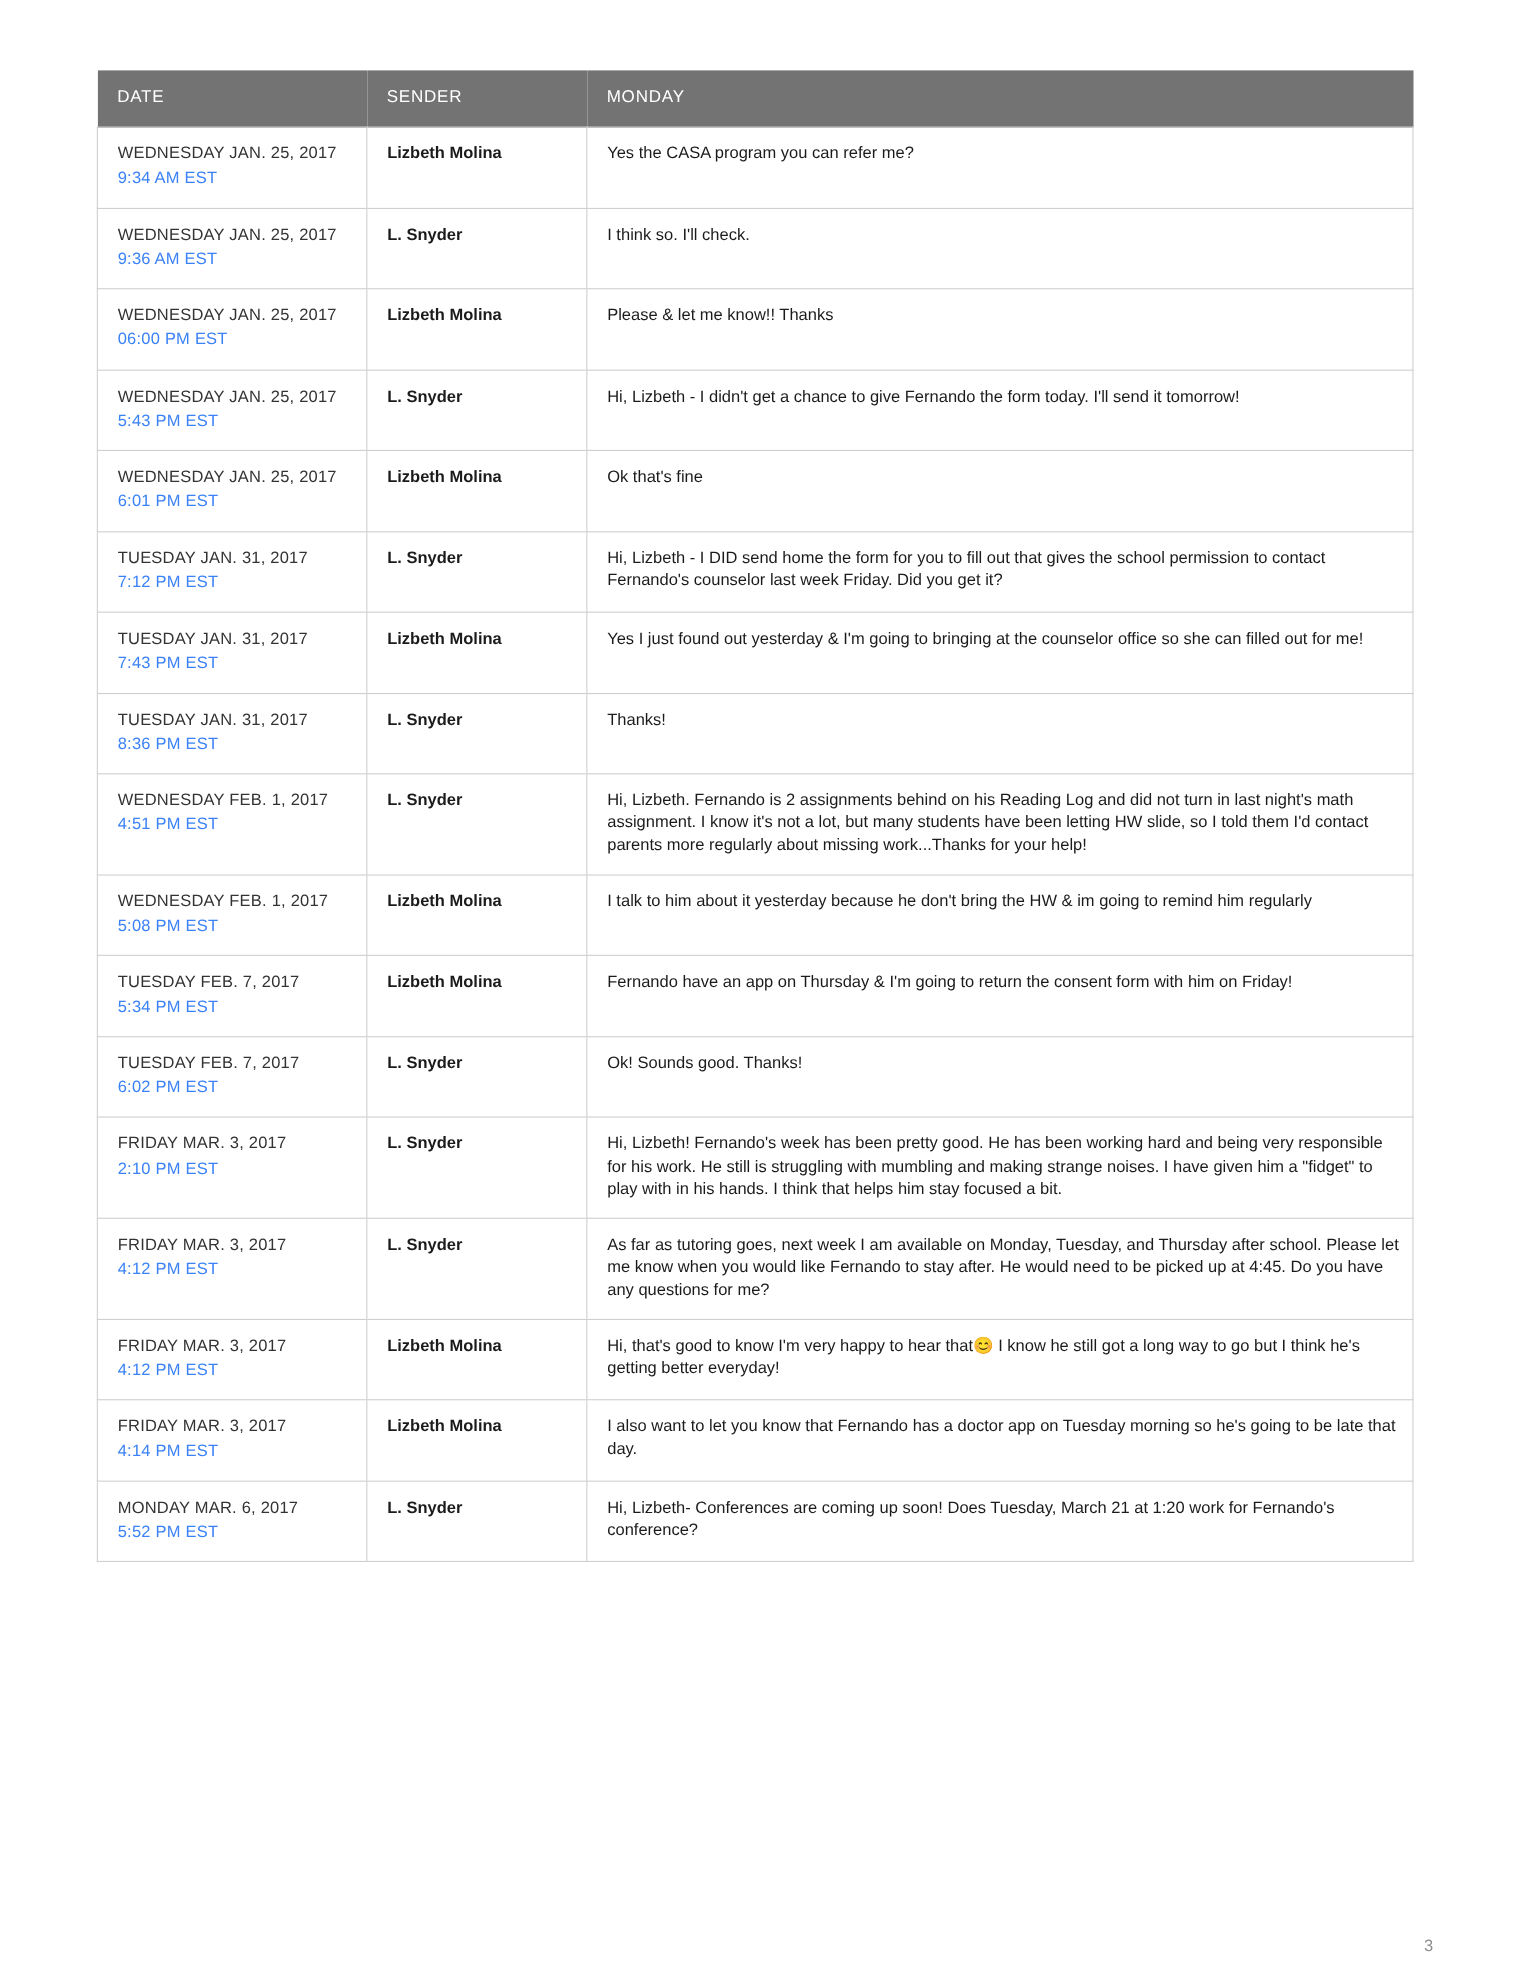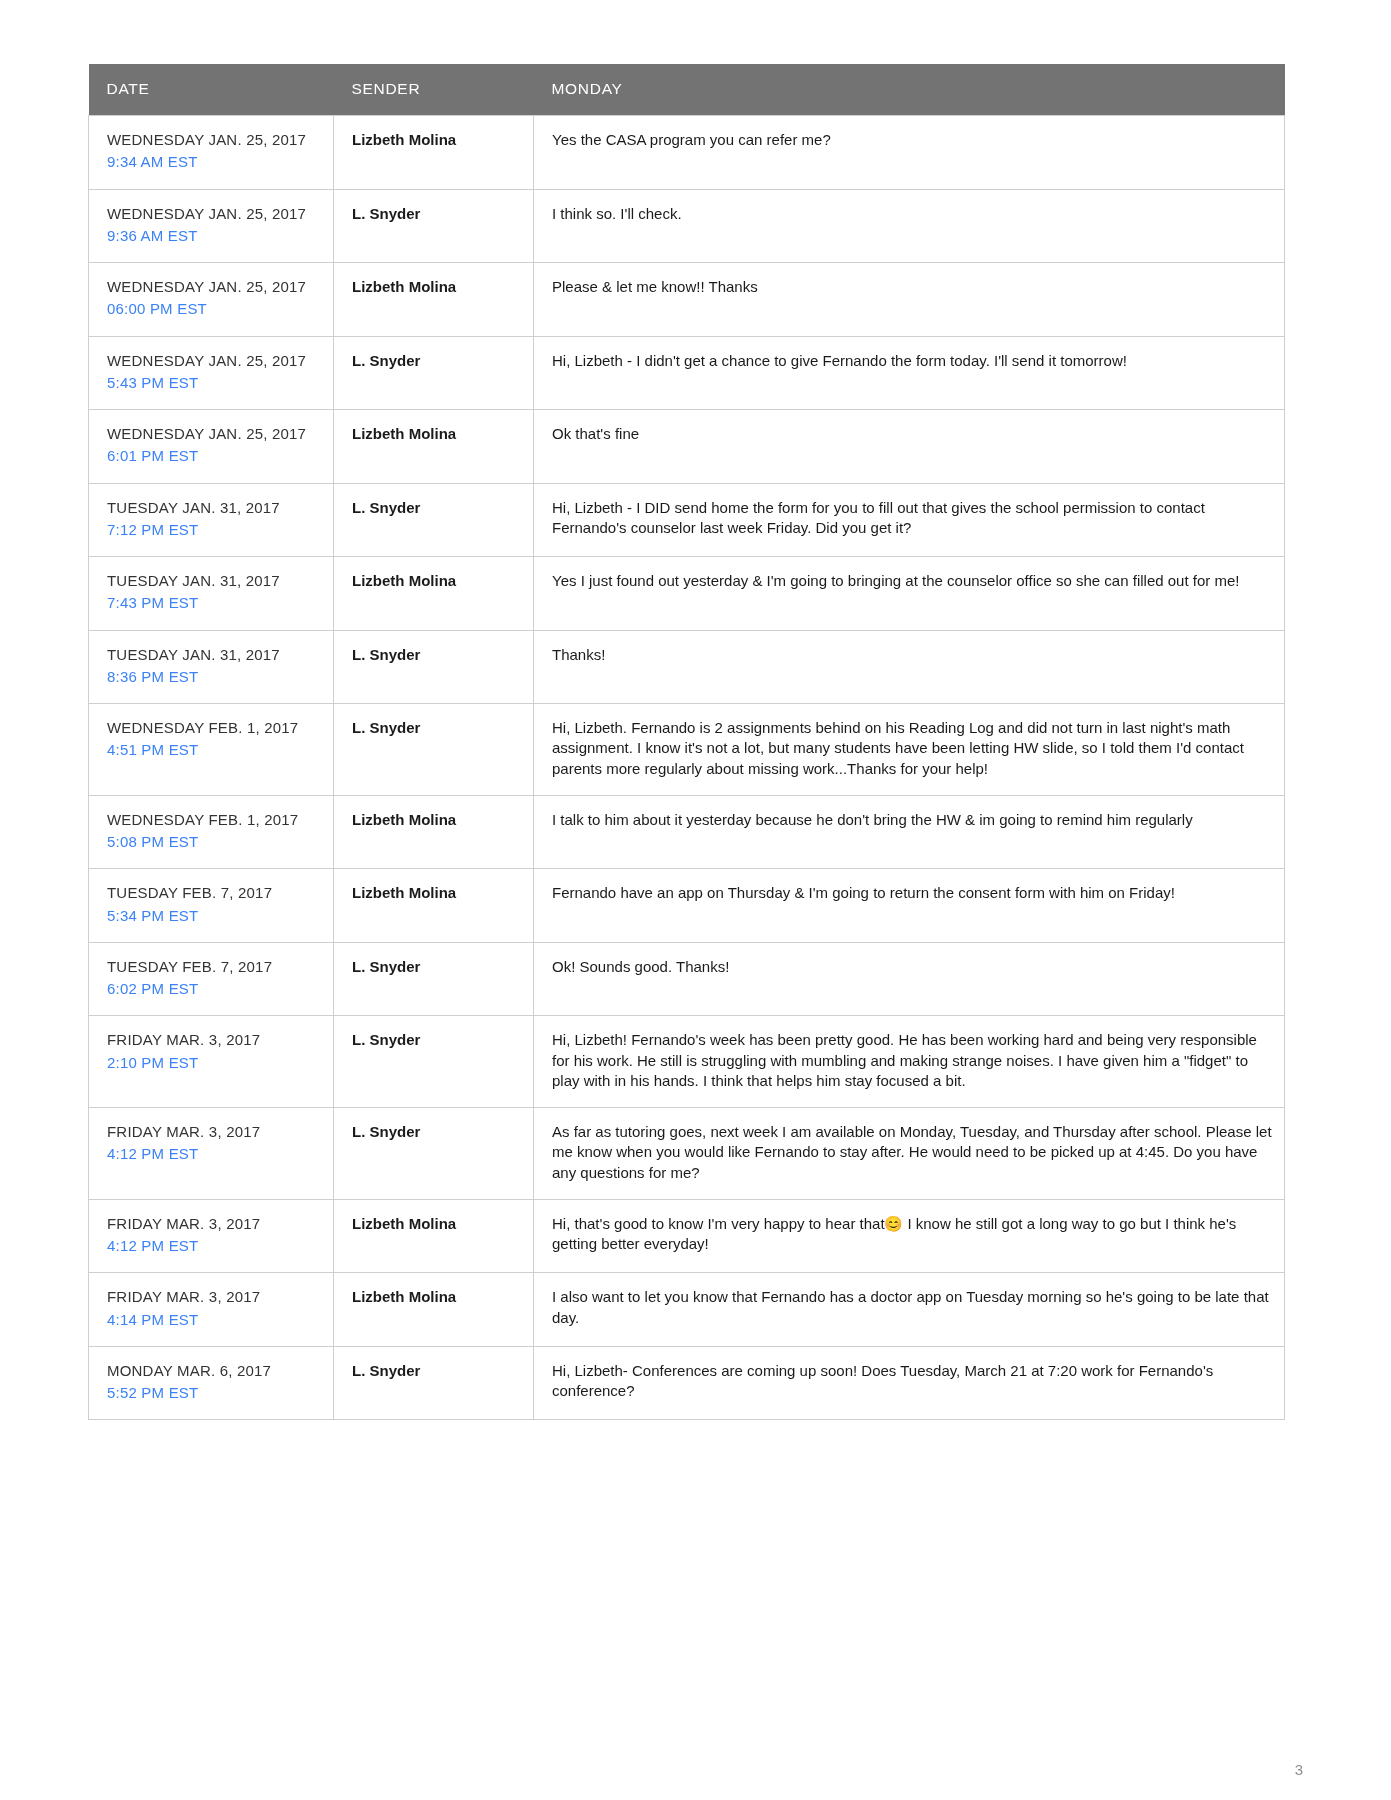--- a/index.html
+++ b/index.html
@@ -226,19 +226,19 @@
           </td>
           <td class="sender-cell">Lizbeth Molina</td>
           <td class="message-cell">I also want to let you know that Fernando has a doctor app on Tuesday morning so he's going to be late that day.</td>
         </tr>
         <tr>
           <td class="date-cell">
             <span class="d-line">MONDAY MAR.  6, 2017</span>
             <span class="d-time">5:52 PM EST</span>
           </td>
           <td class="sender-cell">L. Snyder</td>
-          <td class="message-cell">Hi, Lizbeth- Conferences are coming up soon!  Does Tuesday, March 21 at 7:20 work for Fernando's conference?</td>
+          <td class="message-cell">Hi, Lizbeth- Conferences are coming up soon!  Does Tuesday, March 21 at 1:20 work for Fernando's conference?</td>
         </tr>
       </tbody>
   </table>
 
   <div class="page-number">3</div>
 </div>
 
 </body></html>

